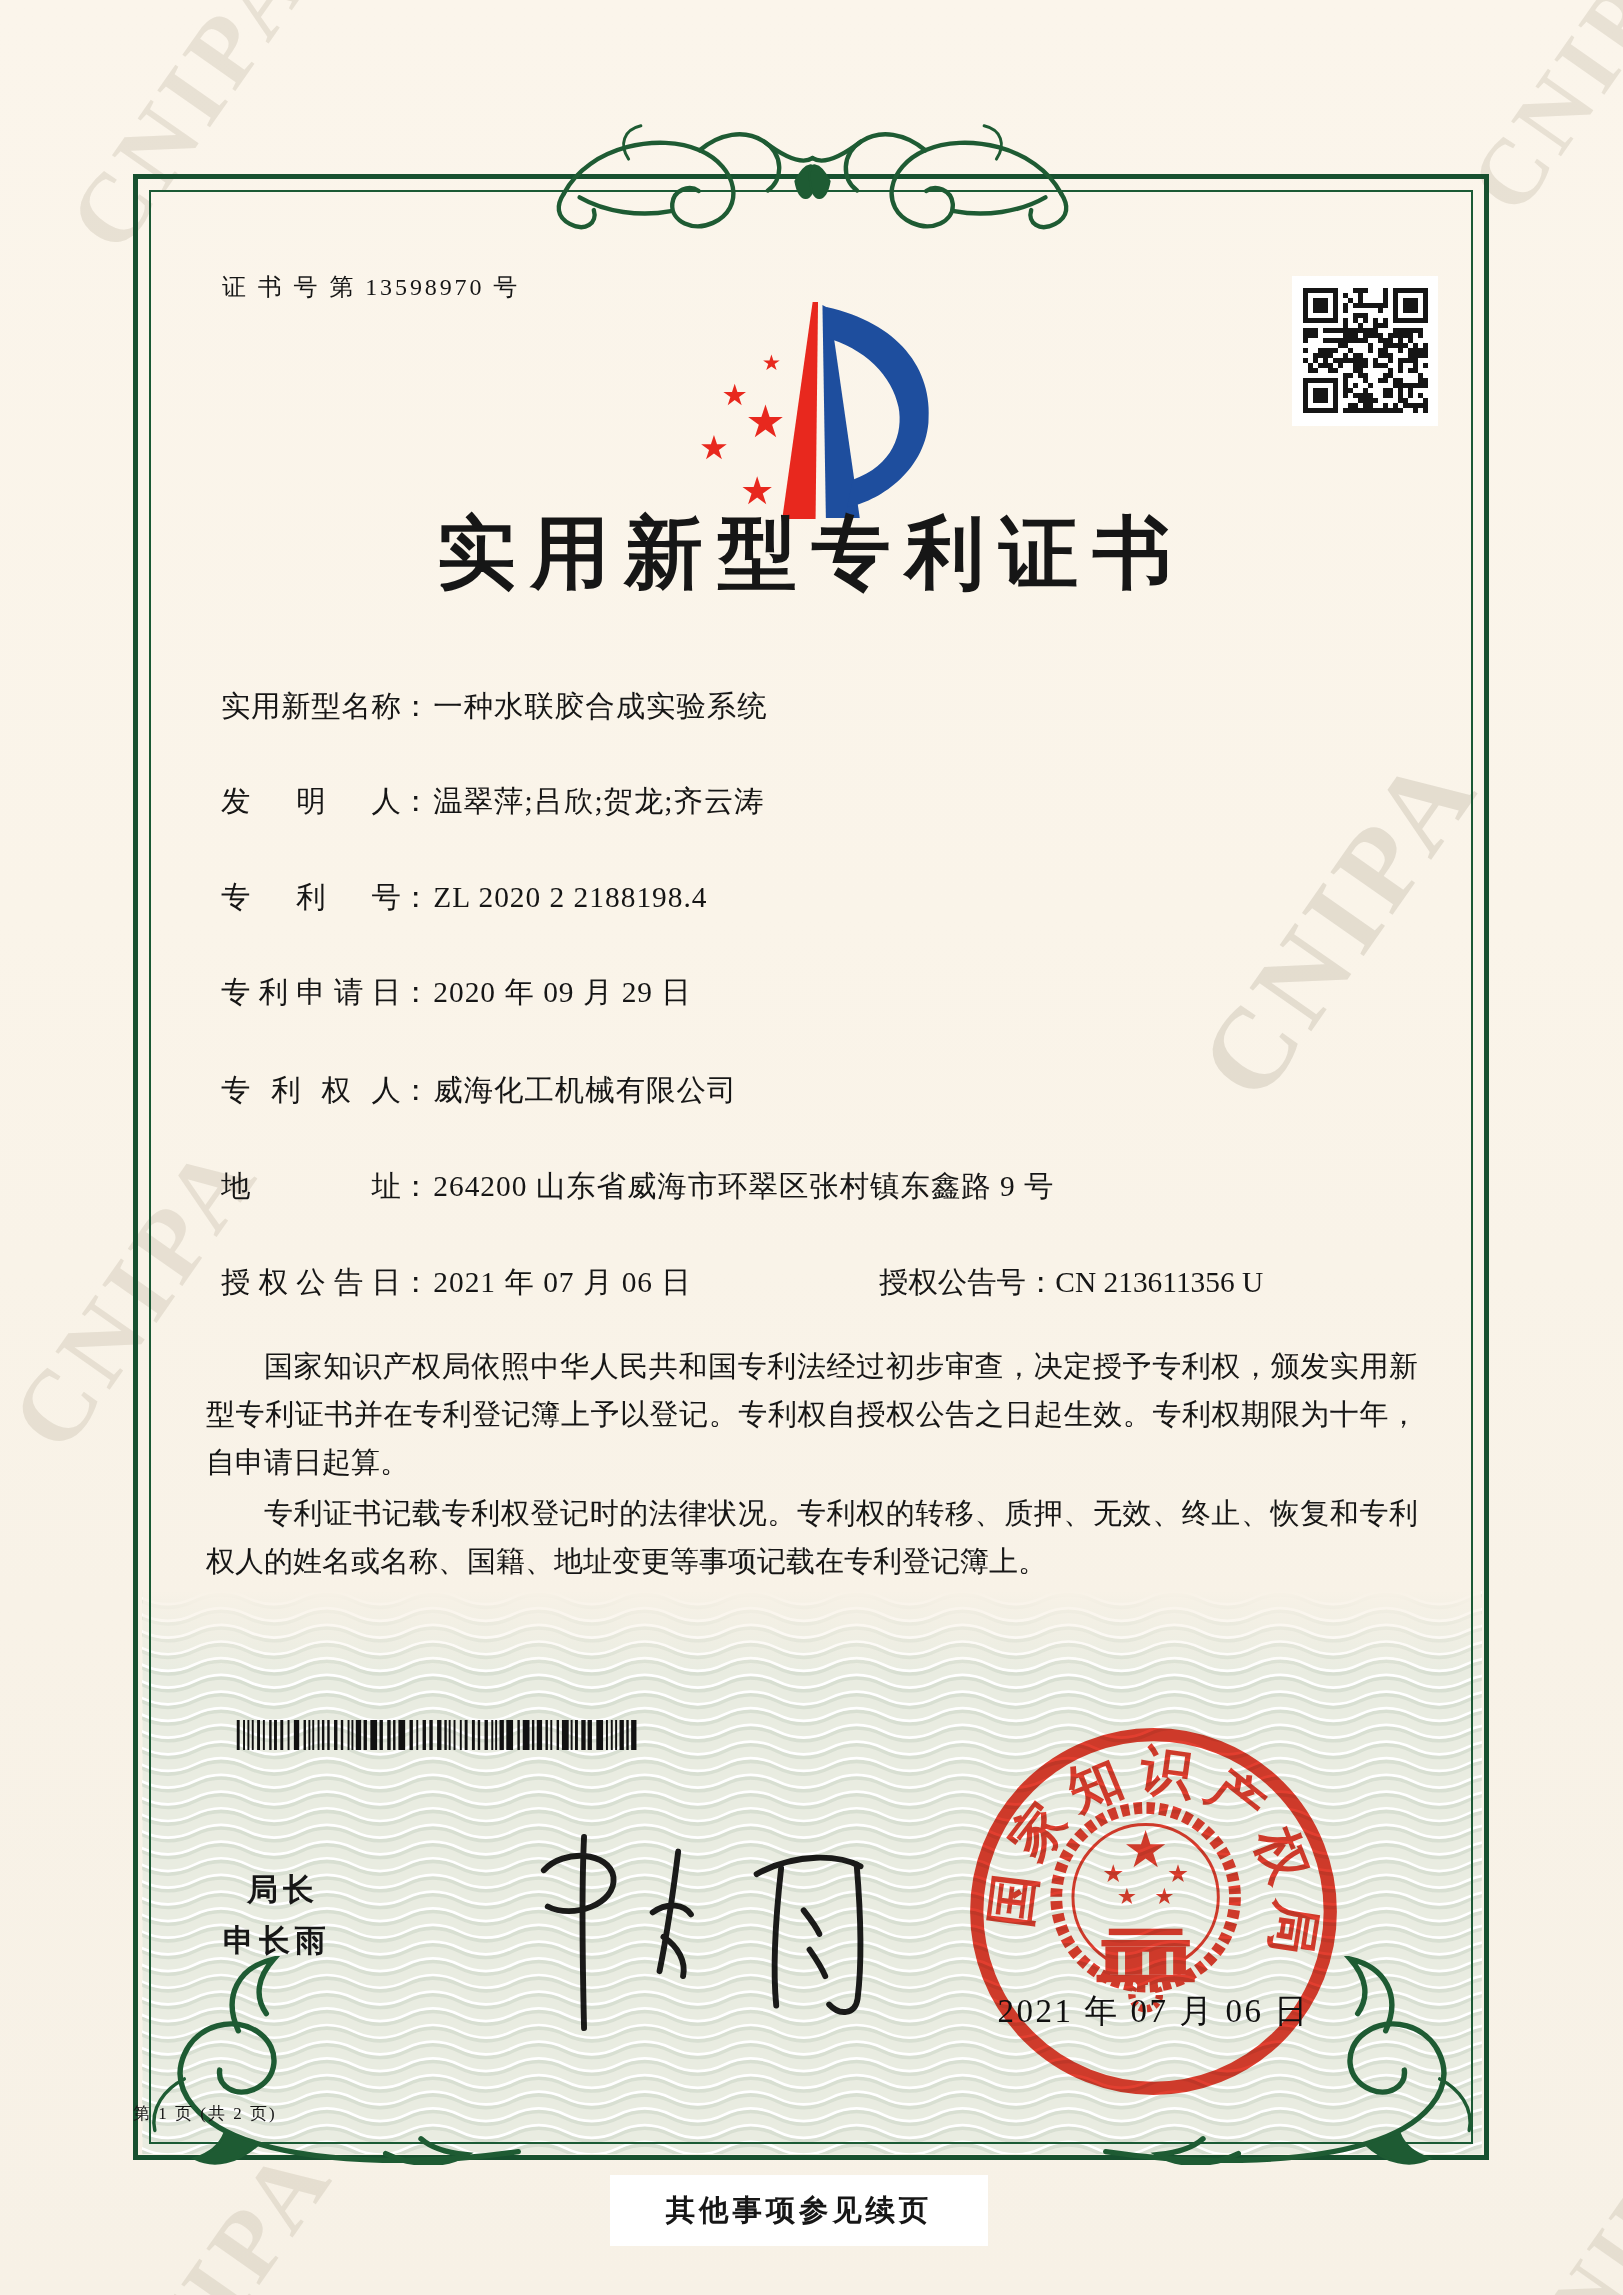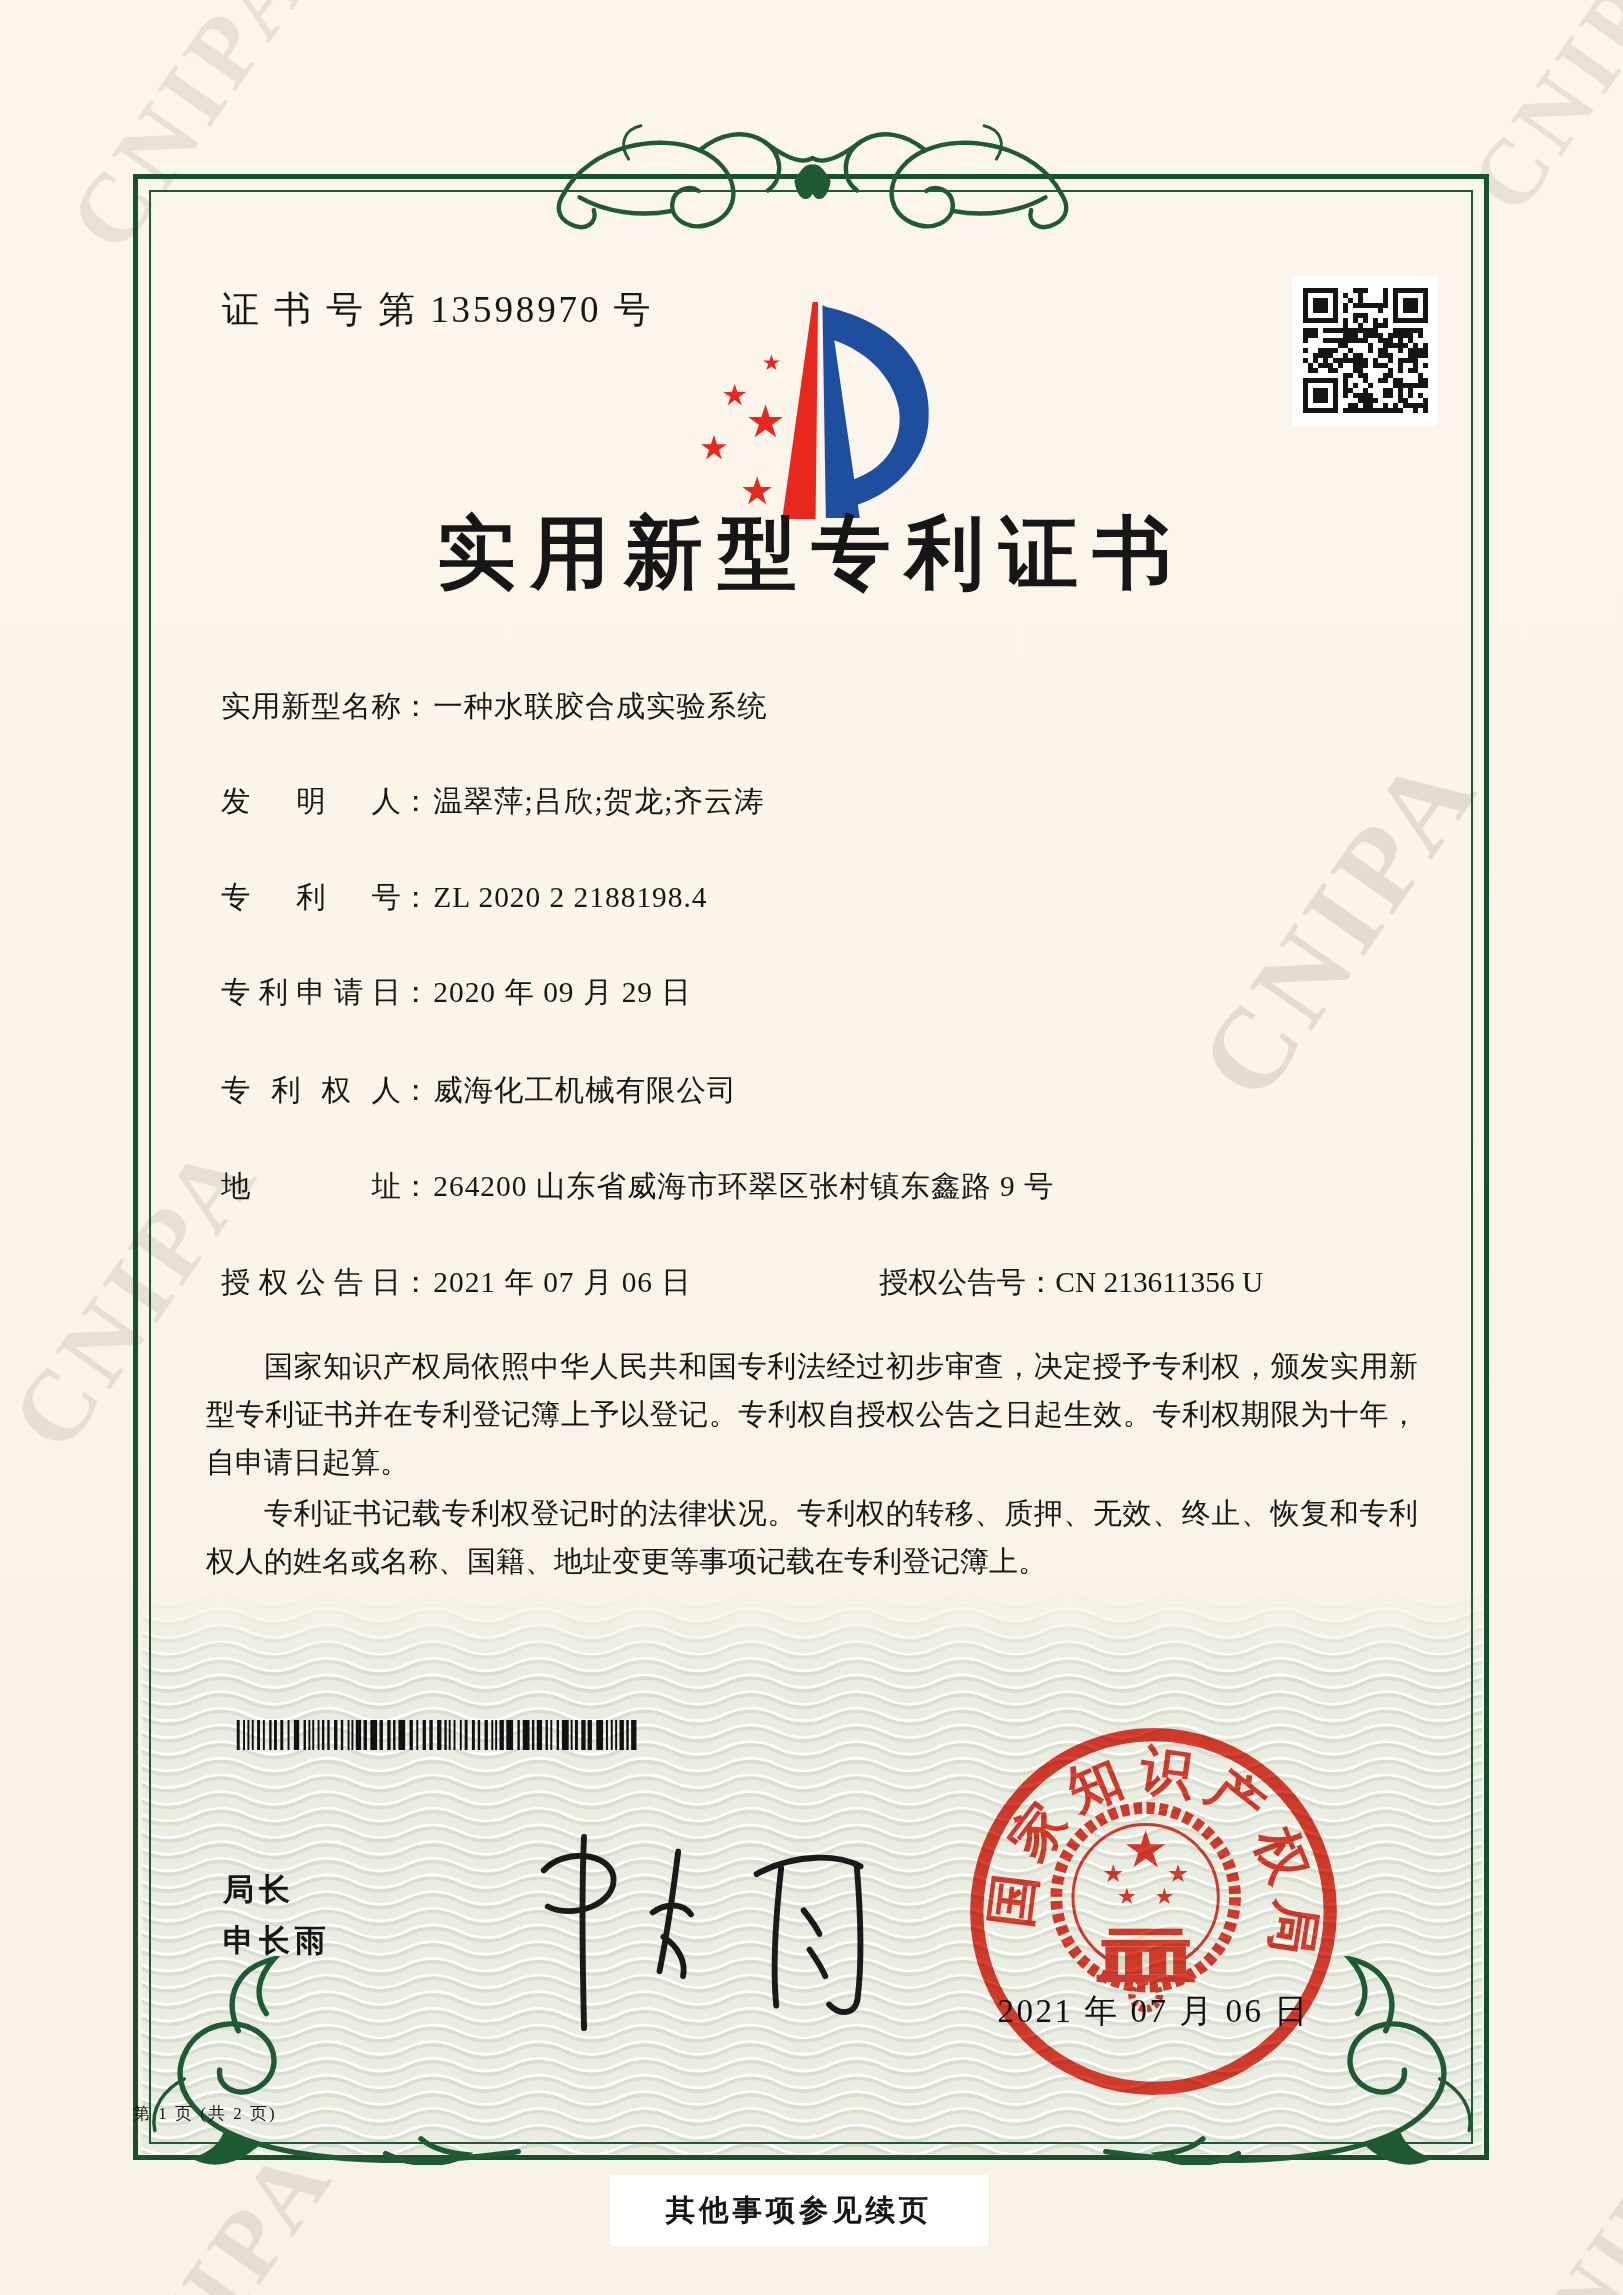--- a/index.html
+++ b/index.html
@@ -19,21 +19,21 @@
   
   .frame-outer{
     left:133px; top:174px; width:1356px; height:1986px;
     border:5.9px solid #17502f; box-sizing:border-box;
   }
   .frame-inner{
     left:149px; top:190px; width:1324px; height:1954px;
     border:2.9px solid #1b5a35; box-sizing:border-box;
   }
   
-  .cert-no{ left:222px; top:285px; font-size:37px; letter-spacing:2.9px; }
+  .cert-no{ left:222px; top:271px; font-size:24px; letter-spacing:2.9px; }
   
   .title{
     left:0; top:501px; width:1623px; text-align:center;
     font-size:79px; font-weight:700; letter-spacing:14.7px;
   }
   
   .row{ left:221px; font-size:29.4px; white-space:nowrap; }
   .row .lbl{
     display:inline-block; width:180px; text-align:justify; text-align-last:justify;
     text-justify:inter-character; vertical-align:bottom;
@@ -644,21 +644,21 @@
         <rect x="743" y="0" width="14" height="62"></rect>
         <rect x="763" y="0" width="4" height="62"></rect>
         <rect x="773" y="0" width="4" height="62"></rect>
         <rect x="782" y="0" width="4" height="62"></rect>
         <rect x="791" y="0" width="9" height="62"></rect>
         <rect x="805" y="0" width="5" height="62"></rect>
         <rect x="815" y="0" width="11" height="62"></rect>
       </g>
   </svg>
 
-  <div class="abs signer" style="top:1869px;">局长</div>
+  <div class="abs signer" style="top:1869px;margin-left:24px;">局长</div>
   <div class="abs signer" style="top:1920px;">申长雨</div>
 
   <svg class="abs sig-svg" style="left:486px; top:1823px;" width="402" height="216" viewBox="0 0 820 440">
     <g stroke="#1c1c1c" stroke-width="12" fill="none" stroke-linecap="round">
       <path d="M200,28 C194,150 197,290 200,418"></path>
       <path d="M118,96 C158,52 252,58 260,110 C266,166 176,196 126,170"></path>
       <path d="M392,58 C382,140 370,222 354,302"></path>
       <path d="M340,182 C372,160 404,166 418,186"></path>
       <path d="M362,232 C392,252 408,282 402,312"></path>
       <path d="M552,104 C636,58 722,66 764,88"></path>

